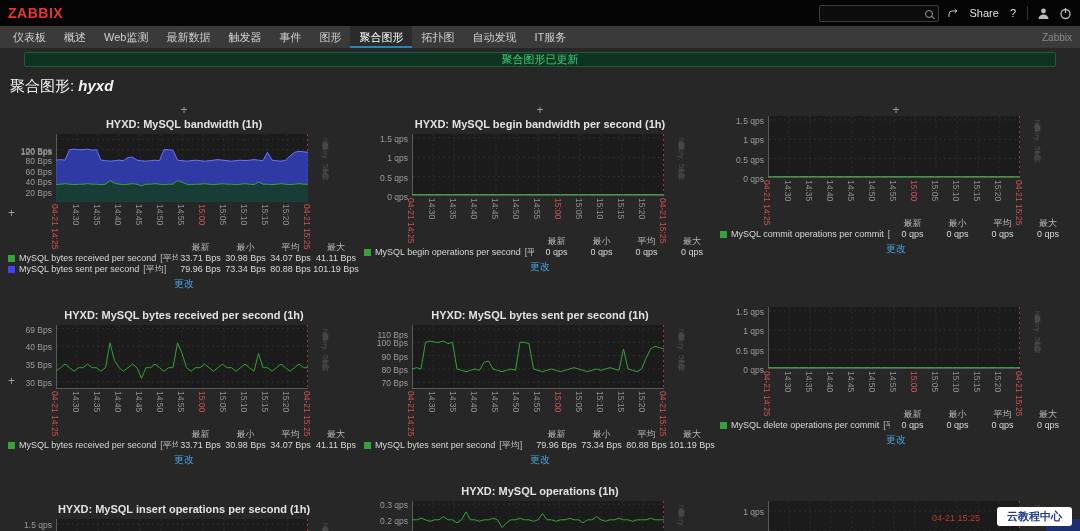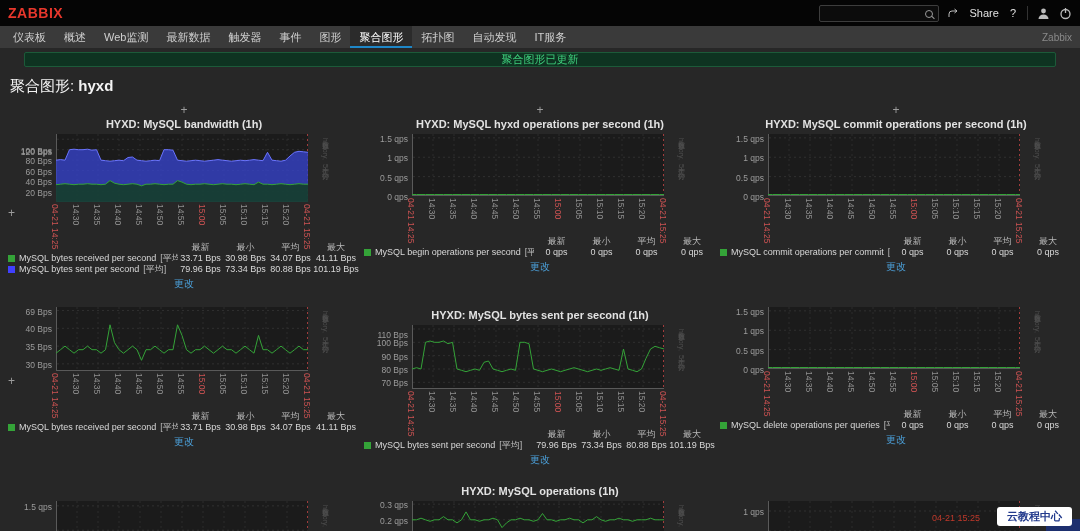--- a/index.html
+++ b/index.html
@@ -27,21 +27,21 @@
   .icon-btn { display:flex; align-items:center; cursor:pointer; }
   
   .navbar { height:22px; background:#3a3a3a; display:flex; align-items:stretch; padding-left:4px; }
   .tab { color:#cfcfcf; font-size:11px; padding:0 9px; display:flex; align-items:center; cursor:pointer; white-space:nowrap; }
   .tab.active { background:#2b2b2b; color:#ffffff; box-shadow:inset 0 -2px 0 #1e87c8; }
   .nav-right { margin-left:auto; align-self:center; padding-right:8px; color:#8a8a8a; font-size:10px; }
   
   .msgbar { margin:4px 24px 2px; height:15px; line-height:13px; background:#0e3321; border:1px solid #1c5a39; color:#3ecf7c; font-size:11px; text-align:center; border-radius:2px; }
   
   .page-title { padding:8px 10px 4px; color:#f4f4f4; font-size:15px; }
-  .page-title .name { font-weight:bold; }
+  .page-title .name { font-weight:bold;font-style:italic; }
   
   .screen { position:relative; padding:0 6px; margin-top:6px; }
   .grid { display:grid; grid-template-columns:repeat(3,1fr); }
   .panel { width:352px; justify-self:center; display:flex; flex-direction:column; align-items:center; }
   .add-btn { height:10px; line-height:9px; color:#9c9c9c; font-size:12px; cursor:pointer; }
   .p-title { font-size:11px; font-weight:bold; color:#e2e2e2; margin:2px 0 4px; text-align:center; }
   .chart-row { position:relative; width:352px; }
   .ylabel { position:absolute; left:0; width:44px; text-align:right; font-size:8.5px; color:#9c9c9c; }
   .chart-row svg { position:absolute; left:48px; top:0; }
   .wm { position:absolute; left:312px; top:2px; writing-mode:vertical-rl; font-size:7px; color:#4e4e4e; white-space:nowrap; }
@@ -201,21 +201,21 @@
             <div class="lval">73.34 Bps</div>
             <div class="lval">80.88 Bps</div>
             <div class="lval">101.19 Bps</div>
           </div>
         </div>
     <a class="change" href="#">更改</a>
   </div>
 
   <div class="panel">
     <div class="add-btn">+</div>
-    <div class="p-title">HYXD: MySQL hyxd operations per second (1h)</div>
+    <div class="p-title">HYXD: MySQL begin bandwidth per second (1h)</div>
     <div class="chart-row" style="height: 62px;">
           <div class="ylabel" style="top: -0.125px;">1.5 qps</div>
           <div class="ylabel" style="top: 19.25px;">1 qps</div>
           <div class="ylabel" style="top: 38.625px;">0.5 qps</div>
           <div class="ylabel" style="top: 58px;">0 qps</div>
           <svg width="252" height="62">
             <rect x="0" y="0" width="252" height="62" fill="#1b1b1b"></rect>
             <line x1="1" y1="3.875" x2="252" y2="3.875" stroke="#303030" stroke-width="1" stroke-dasharray="2,3"></line>
             <line x1="1" y1="23.25" x2="252" y2="23.25" stroke="#303030" stroke-width="1" stroke-dasharray="2,3"></line>
             <line x1="1" y1="42.625" x2="252" y2="42.625" stroke="#303030" stroke-width="1" stroke-dasharray="2,3"></line>
@@ -270,21 +270,20 @@
             <div class="lval">0 qps</div>
             <div class="lval">0 qps</div>
             <div class="lval">0 qps</div>
           </div>
         </div>
     <a class="change" href="#">更改</a>
   </div>
 
   <div class="panel">
     <div class="add-btn">+</div>
-    <div class="p-title">HYXD: MySQL commit operations per second (1h)</div>
     <div class="chart-row" style="height: 62px;">
           <div class="ylabel" style="top: -0.125px;">1.5 qps</div>
           <div class="ylabel" style="top: 19.25px;">1 qps</div>
           <div class="ylabel" style="top: 38.625px;">0.5 qps</div>
           <div class="ylabel" style="top: 58px;">0 qps</div>
           <svg width="252" height="62">
             <rect x="0" y="0" width="252" height="62" fill="#1b1b1b"></rect>
             <line x1="1" y1="3.875" x2="252" y2="3.875" stroke="#303030" stroke-width="1" stroke-dasharray="2,3"></line>
             <line x1="1" y1="23.25" x2="252" y2="23.25" stroke="#303030" stroke-width="1" stroke-dasharray="2,3"></line>
             <line x1="1" y1="42.625" x2="252" y2="42.625" stroke="#303030" stroke-width="1" stroke-dasharray="2,3"></line>
@@ -339,20 +338,21 @@
             <div class="lval">0 qps</div>
             <div class="lval">0 qps</div>
             <div class="lval">0 qps</div>
           </div>
         </div>
     <a class="change" href="#">更改</a>
   </div>
 
   <div class="panel">
     <div class="add-btn" style="visibility: hidden;">+</div>
+    <div class="p-title">HYXD: MySQL bytes received per second (1h)</div>
     <div class="chart-row" style="height: 64px;">
           <div class="ylabel" style="top: -0.444444px;">69 Bps</div>
           <div class="ylabel" style="top: 17.3333px;">40 Bps</div>
           <div class="ylabel" style="top: 35.1111px;">35 Bps</div>
           <div class="ylabel" style="top: 52.8889px;">30 Bps</div>
           <svg width="252" height="64">
             <rect x="0" y="0" width="252" height="64" fill="#1b1b1b"></rect>
             <line x1="1" y1="3.555555555555557" x2="252" y2="3.555555555555557" stroke="#303030" stroke-width="1" stroke-dasharray="2,3"></line>
             <line x1="1" y1="21.333333333333336" x2="252" y2="21.333333333333336" stroke="#303030" stroke-width="1" stroke-dasharray="2,3"></line>
             <line x1="1" y1="39.111111111111114" x2="252" y2="39.111111111111114" stroke="#303030" stroke-width="1" stroke-dasharray="2,3"></line>
@@ -532,34 +532,35 @@
         </div>
     <div class="legend">
           <div class="lgrid">
             <div class="lhead"></div>
             <div class="lhead">最新</div>
             <div class="lhead">最小</div>
             <div class="lhead">平均</div>
             <div class="lhead">最大</div>
             <div class="lrow-label">
               <span class="sw" style="background: rgb(52, 163, 56);"></span>
-              <span>MySQL delete operations per queries</span>
+              <span>MySQL delete operations per commit</span>
               <span class="func">[平均]</span>
             </div>
             <div class="lval">0 qps</div>
             <div class="lval">0 qps</div>
             <div class="lval">0 qps</div>
             <div class="lval">0 qps</div>
           </div>
         </div>
     <a class="change" href="#">更改</a>
   </div>
 
   <div class="panel" style="margin-top: 18px;">
     <div class="add-btn" style="visibility: hidden;">+</div>
+    <div class="p-title">HYXD: MySQL insert operations per second (1h)</div>
     <div class="chart-row" style="height: 78px;">
           <div class="ylabel" style="top: 0.875px;">1.5 qps</div>
           <svg width="252" height="78">
             <rect x="0" y="0" width="252" height="78" fill="#1b1b1b"></rect>
             <line x1="1" y1="4.875" x2="252" y2="4.875" stroke="#303030" stroke-width="1" stroke-dasharray="2,3"></line>
             <line x1="1" y1="29.25" x2="252" y2="29.25" stroke="#303030" stroke-width="1" stroke-dasharray="2,3"></line>
             <line x1="1" y1="53.625" x2="252" y2="53.625" stroke="#303030" stroke-width="1" stroke-dasharray="2,3"></line>
             <line x1="1" y1="78" x2="252" y2="78" stroke="#303030" stroke-width="1" stroke-dasharray="2,3"></line>
             <line x1="21" y1="0" x2="21" y2="78" stroke="#2c2c2c" stroke-width="1" stroke-dasharray="2,3"></line>
             <line x1="42" y1="0" x2="42" y2="78" stroke="#2c2c2c" stroke-width="1" stroke-dasharray="2,3"></line>

